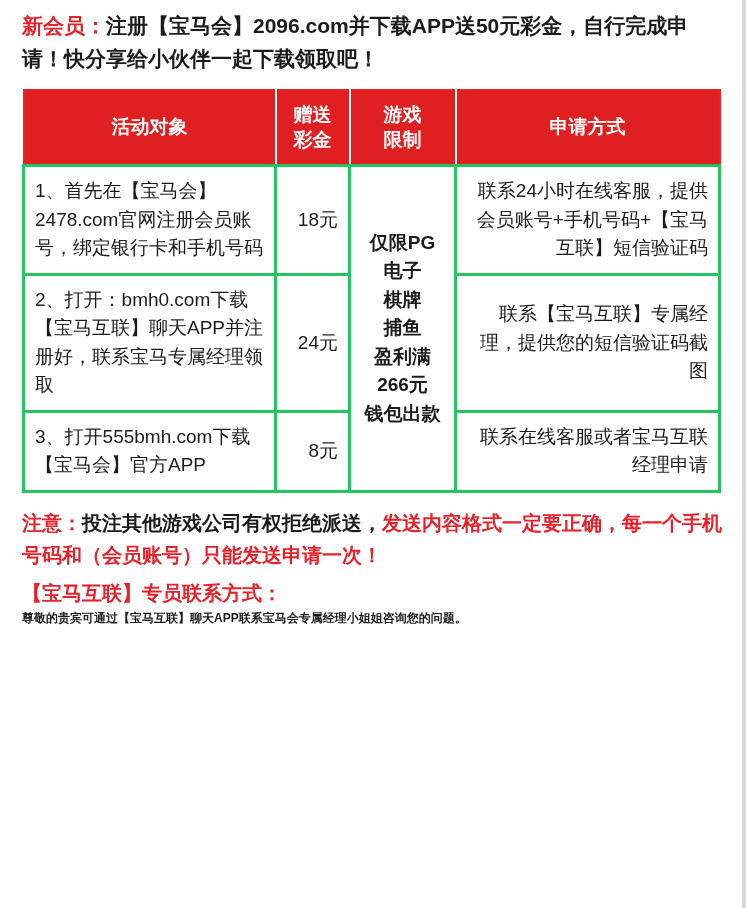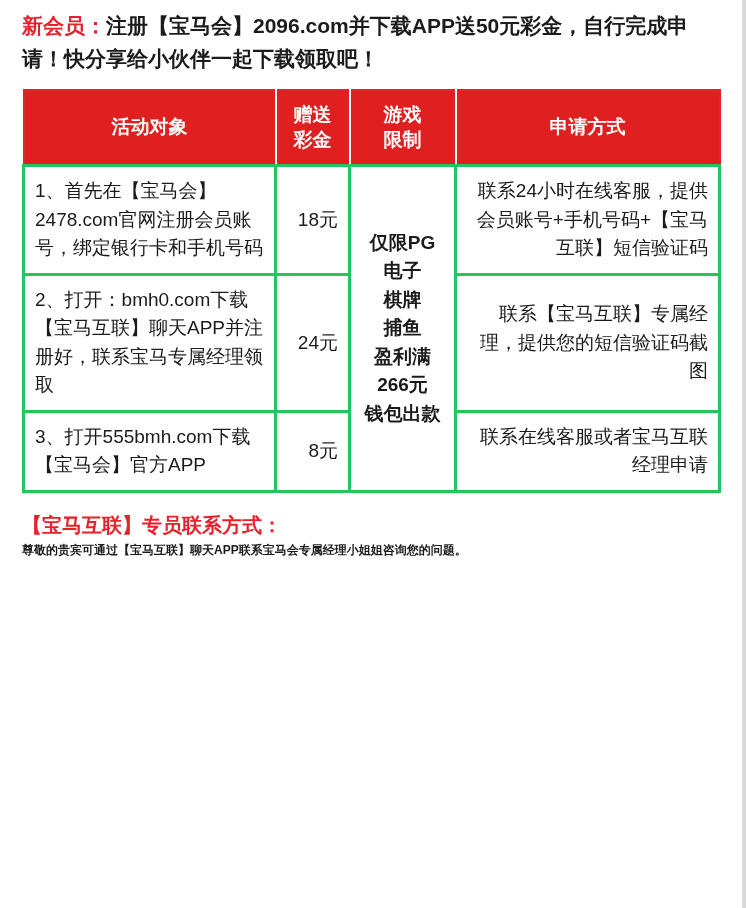--- a/index.html
+++ b/index.html
@@ -89,21 +89,21 @@
   }
   .note-line .dark {
     color: #1b1b1b;
     font-weight: bold;
   }
   .contact-head {
     font-size: 20px;
     color: #e8202a;
     font-weight: bold;
     line-height: 1.6;
-    margin-top: 16px;
+    margin-top: 6px;
   }
   .contact-body {
     font-size: 12px;
     color: #1b1b1b;
     line-height: 1.6;
     font-weight: bold;
   }
   .contact-body .red {
     color: #e8202a;
   }
@@ -172,19 +172,22 @@
       </tr>
       <tr>
         <td class="obj">3、打开555bmh.com下载【宝马会】官方APP</td>
         <td class="amount">8元</td>
         <td class="apply">联系在线客服或者宝马互联经理申请</td>
       </tr>
     </tbody>
   </table>
 
   <div class="notes">
+    <div class="note-line">
+      <span>注意：</span><span class="dark">投注其他游戏公司有权拒绝派送，</span><span>发送内容格式一定要正确，每一个手机号码和（会员账号）只能发送申请一次！</span>
+    </div>
 
     <div class="contact-head">【宝马互联】专员联系方式：</div>
     <div class="contact-body">尊敬的贵宾可通过【宝马互联】聊天APP联系宝马会专属经理小姐姐咨询您的问题。</div>
   </div>
 
   <div class="scroll-edge"></div>
 </div>
 
 </body></html>

